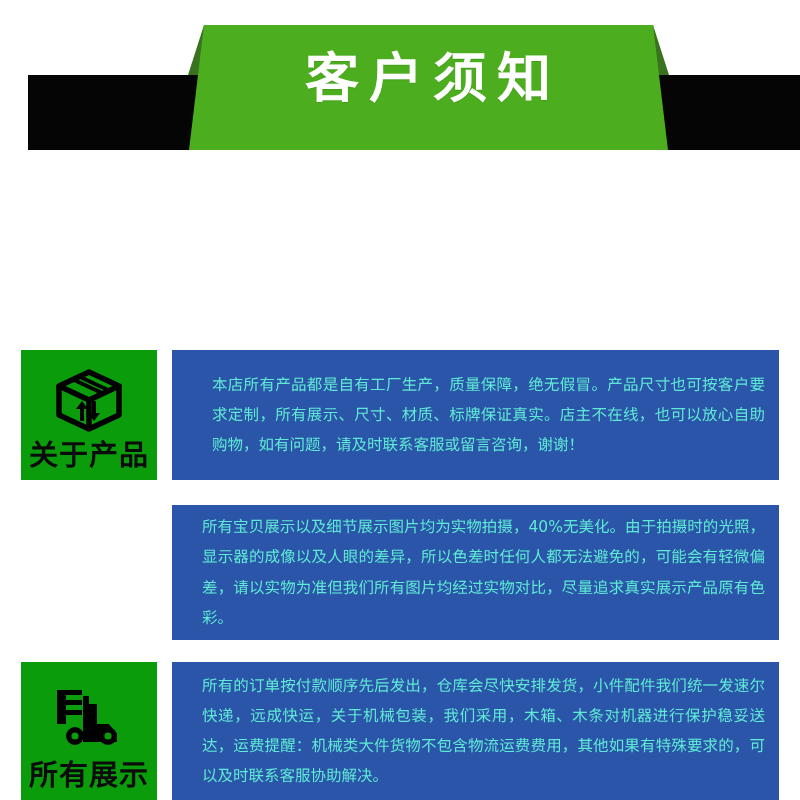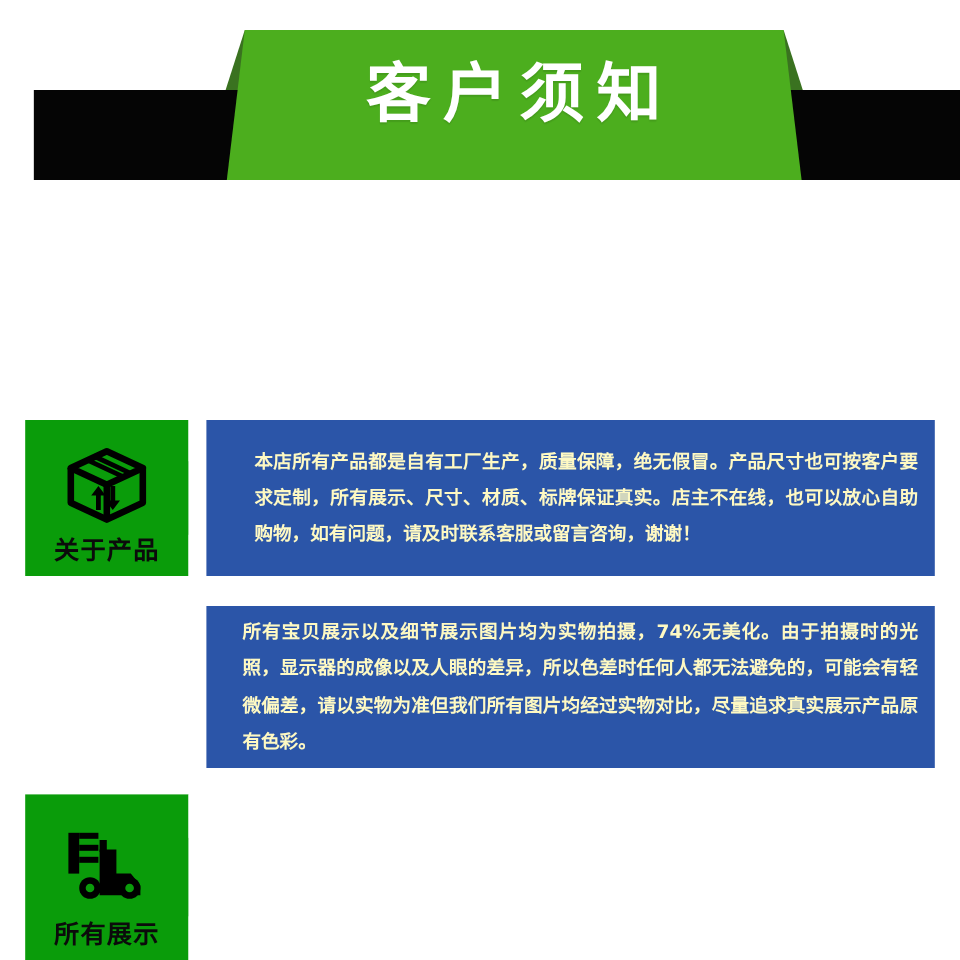--- a/index.html
+++ b/index.html
@@ -92,21 +92,21 @@
   .badge-icon {
     flex: 1 1 auto;
     display: flex;
     align-items: center;
     justify-content: center;
     width: 100%;
   }
   .badge-icon svg { display: block; }
   .badge-label {
     color: #0b0b0b;
-    font-size: 21px;
+    font-size: 29px;
     font-weight: bold;
     letter-spacing: 1px;
     line-height: 1;
     padding-bottom: 10px;
     white-space: nowrap;
   }
 
   
   .arrow {
     position: absolute;
@@ -122,24 +122,24 @@
     left: 172px;
     top: 0;
     width: 607px;
     height: 100%;
     background: #2b55a8;
     box-sizing: border-box;
     display: flex;
     align-items: center;
   }
   .panel-text {
-    color: #fef9c3;
+    color: #5eead4;
     font-size: 15.5px;
     line-height: 1.95;
-    font-weight: bold;
+    font-weight: normal;
     padding: 0 14px 0 42px;
     text-align: justify;
     text-justify: inter-ideograph;
     white-space: pre-wrap;
     word-break: break-all;
   }
   .row-1 .panel-text { padding-left: 40px; }
   .row-2 .panel-text { padding-left: 30px; }
   .row-3 .panel-text { padding-left: 30px; }
 </style>
@@ -196,21 +196,21 @@
     </div>
   </div>
 
   <div class="row row-2">
 
     <svg class="arrow" viewBox="0 0 30 135" preserveAspectRatio="none">
       <polygon points="0,0 30,0 30,135 0,135 0,100 22,67.5 0,35" fill="#ffffff"></polygon>
     </svg>
 
     <div class="panel">
-      <div class="panel-text">所有宝贝展示以及细节展示图片均为实物拍摄，74%无美化。由于拍摄时的光照，显示器的成像以及人眼的差异，所以色差时任何人都无法避免的，可能会有轻微偏差，请以实物为准但我们所有图片均经过实物对比，尽量追求真实展示产品原有色彩。</div>
+      <div class="panel-text">所有宝贝展示以及细节展示图片均为实物拍摄，40%无美化。由于拍摄时的光照，显示器的成像以及人眼的差异，所以色差时任何人都无法避免的，可能会有轻微偏差，请以实物为准但我们所有图片均经过实物对比，尽量追求真实展示产品原有色彩。</div>
     </div>
   </div>
 
   <div class="row row-3">
     <div class="badge">
       <div class="badge-icon">
         <svg width="84" height="64" viewBox="0 0 84 64">
           <g fill="#000000">
             <rect x="10" y="6" width="9" height="34"></rect>
             <rect x="19" y="6" width="16" height="5"></rect>
@@ -225,15 +225,18 @@
           <circle cx="61" cy="52" r="3.6" fill="#0a9c0a"></circle>
         </svg>
       </div>
       <div class="badge-label">所有展示</div>
     </div>
 
     <svg class="arrow" viewBox="0 0 30 138" preserveAspectRatio="none">
       <polygon points="0,0 30,0 30,138 0,138 0,102 22,69 0,36" fill="#ffffff"></polygon>
     </svg>
 
+    <div class="panel">
+      <div class="panel-text">所有的订单按付款顺序先后发出，仓库会尽快安排发货，小件配件我们统一发速尔快递，远成快运，关于机械包装，我们采用，木箱、木条对机器进行保护稳妥送达，运费提醒：机械类大件货物不包含物流运费费用，其他如果有特殊要求的，可以及时联系客服协助解决。</div>
+    </div>
   </div>
 
 </div>
 
 </body></html>

